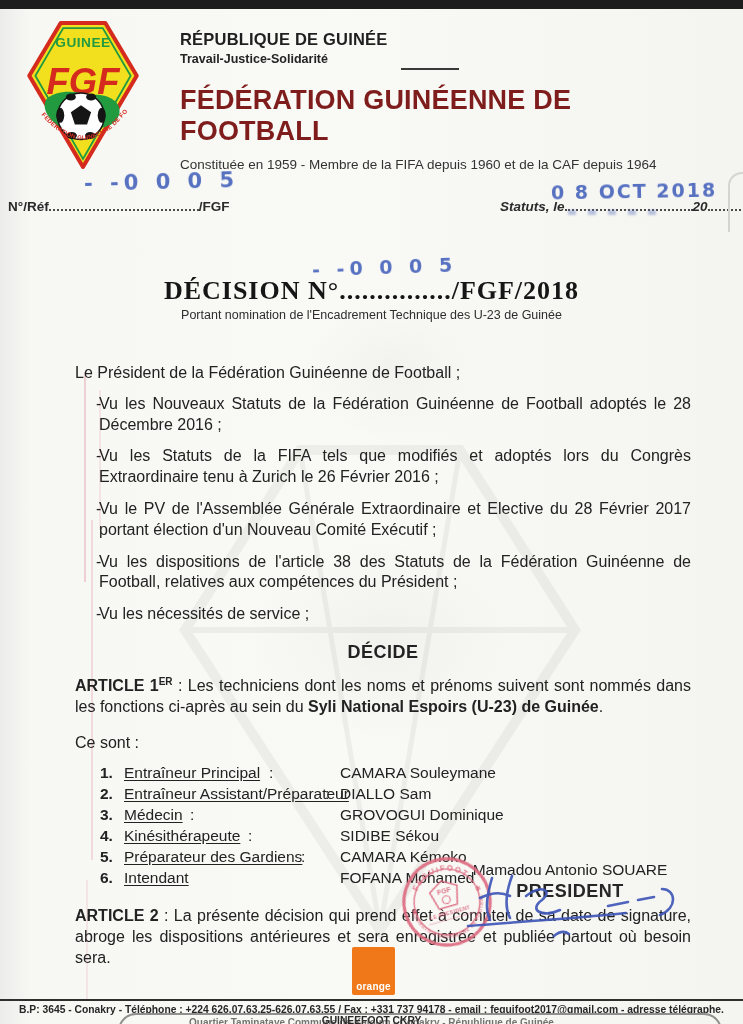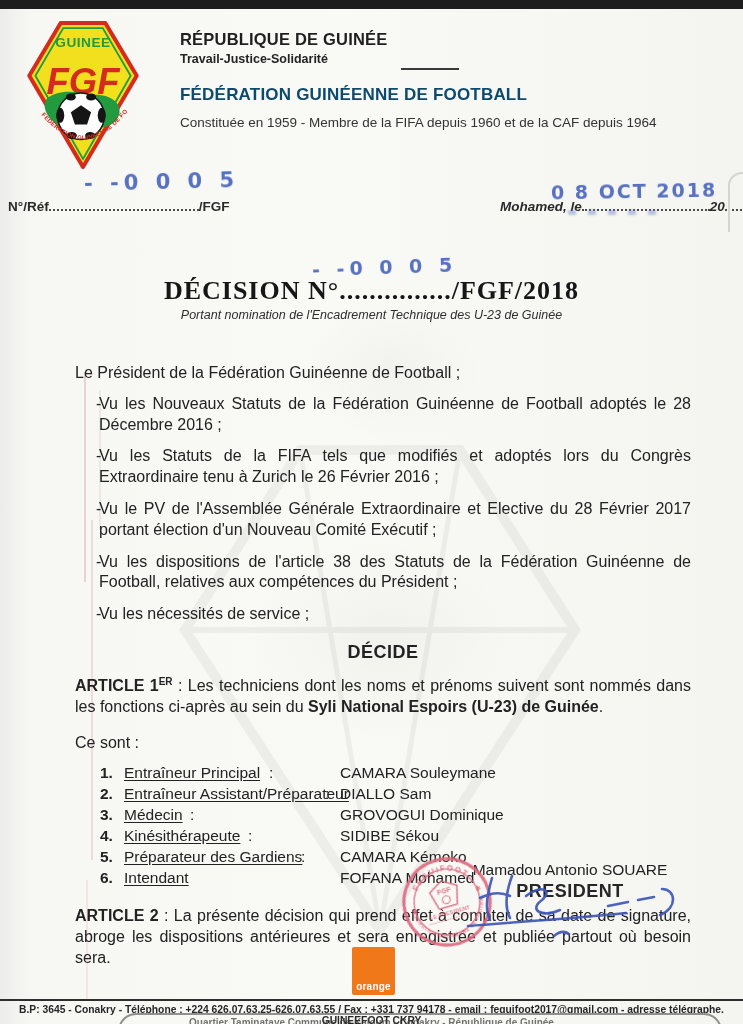--- a/index.html
+++ b/index.html
@@ -22,21 +22,21 @@
   .s2{left:91px;top:520px;height:340px;width:2px;background:rgba(222,120,134,.22);}
   .s3{left:99px;top:390px;height:140px;background:rgba(222,120,134,.15);}
   .s4{left:86px;top:880px;height:120px;background:rgba(222,120,134,.14);}
 
   
   .logo{position:absolute;left:26px;top:20px;}
   .header-text{position:absolute;left:180px;top:30px;width:500px;text-align:left;}
   .republic{font-weight:bold;font-size:16.5px;letter-spacing:.2px;color:#1f1f1f;}
   .motto{font-weight:bold;font-size:12.5px;margin-top:3px;color:#242424;}
   .motto-rule{width:58px;height:2px;background:#3a3a3a;margin:2px auto 0 auto;}
-  .federation{font-weight:bold;font-size:17px;margin-top:15px;letter-spacing:.2px;color:#0c4a6e;}
+  .federation{font-weight:bold;font-size:27px;margin-top:15px;letter-spacing:.2px;color:#7f1d1d;}
   .constituted{font-size:13.5px;margin-top:10px;color:#333;}
 
   
   .ref-left{position:absolute;left:8px;top:197px;font-size:13.5px;font-weight:bold;color:#2a2a2a;}
   .ref-right{position:absolute;left:500px;top:197px;font-size:13.5px;font-weight:bold;font-style:italic;color:#2a2a2a;white-space:nowrap;}
   .dots{display:inline-block;border-bottom:2px dotted #4a4a4a;height:12px;vertical-align:baseline;}
   .d-ref{width:150px;} .d-date{width:128px;} .d-year{width:40px;}
   .stamp-blue{color:#4a66bd;font-weight:bold;font-family:"DejaVu Sans", sans-serif;
     filter:blur(.3px);opacity:.92;white-space:nowrap;}
   .ref-stamp{position:absolute;left:84px;top:170px;font-size:21px;letter-spacing:5px;transform:rotate(-1.5deg);}
@@ -44,21 +44,21 @@
   .date-smudge{position:absolute;left:568px;top:210px;width:90px;height:5px;opacity:.45;
     background:repeating-linear-gradient(90deg,#6d83c6 0 8px,transparent 8px 20px);filter:blur(1px);}
   .corner-artifact{position:absolute;left:728px;top:172px;width:20px;height:58px;
     border-left:2px solid #d4d4d1;border-top:2px solid #d4d4d1;border-top-left-radius:14px;}
 
   
   .title-stamp{position:absolute;left:312px;top:256px;font-size:19px;letter-spacing:5px;transform:rotate(-2deg);z-index:3;}
   .title-main{position:absolute;left:0;top:276px;width:743px;text-align:center;
     font-family:"Liberation Serif", serif;font-weight:bold;font-size:26px;letter-spacing:1px;color:#161616;}
   .title-sub{position:absolute;left:0;top:308px;width:743px;text-align:center;
-    font-style:italic;font-size:12.5px;color:#2e2e2e;}
+    font-size:12.5px;color:#2e2e2e;}
 
   
   .doc-body{position:absolute;left:75px;top:363px;width:616px;font-size:16px;line-height:1.3;
     text-align:justify;color:#222;}
   .intro{margin:0 0 10px 0;}
   .vu-row{display:flex;margin:0 0 11px 0;}
   .vu-dash{width:24px;flex:none;padding-left:21px;box-sizing:border-box;}
   .vu-text{flex:1;text-align:justify;}
   .decide{text-align:center;font-weight:bold;font-size:18px;letter-spacing:.5px;margin:16px 0 11px 0;}
   .article{margin:0 0 15px 0;}
@@ -140,21 +140,21 @@
   <div class="federation">FÉDÉRATION GUINÉENNE DE FOOTBALL</div>
   <div class="constituted">Constituée en 1959 - Membre de la FIFA depuis 1960 et de la CAF depuis 1964</div>
 </div>
 
 <div class="ref-left">
   <span>N°/Réf</span><span class="dots d-ref"></span><span>/FGF</span>
 </div>
 <div class="stamp-blue ref-stamp">- -0 0 0 5</div>
 
 <div class="ref-right">
-  <span>Mohamed, le</span><span class="dots d-date"></span><span>20</span><span class="dots d-year"></span>
+  <span>Statuts, le</span><span class="dots d-date"></span><span>20</span><span class="dots d-year"></span>
 </div>
 <div class="stamp-blue date-stamp">0 8 OCT 2018</div>
 <div class="date-smudge"></div>
 <div class="corner-artifact"></div>
 
 <div class="stamp-blue title-stamp">- -0 0 0 5</div>
 <div class="title-main">DÉCISION N°.............../FGF/2018</div>
 <div class="title-sub">Portant nomination de l'Encadrement Technique des U-23 de Guinée</div>
 
 <div class="doc-body">

